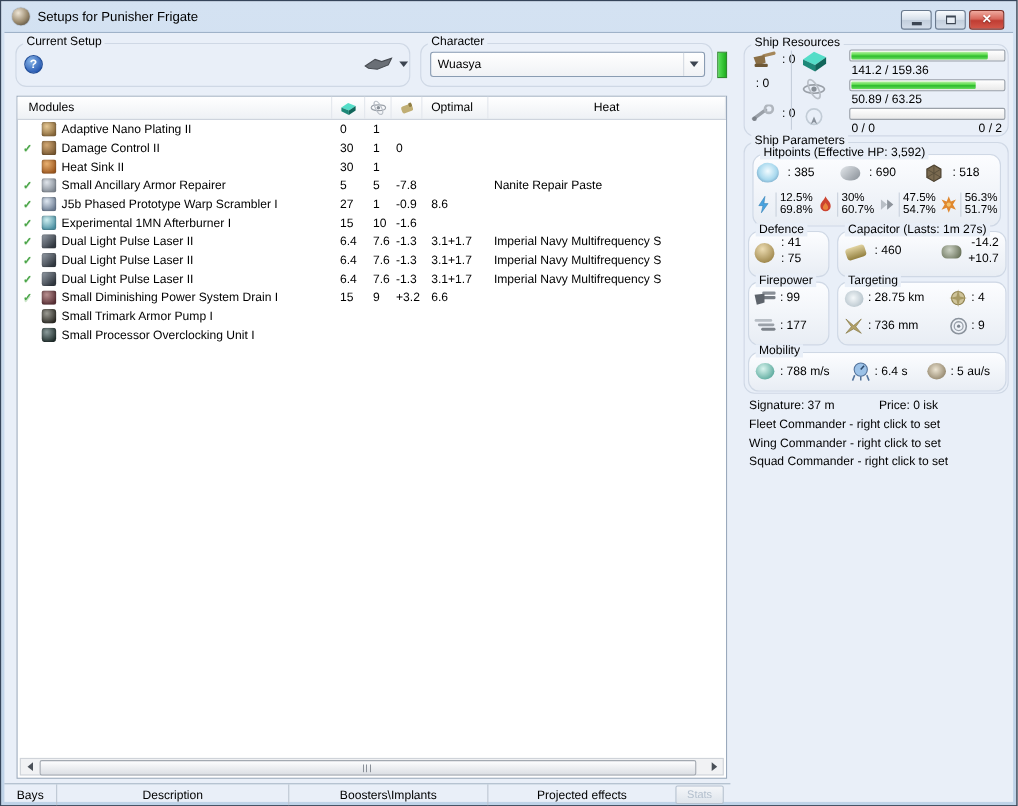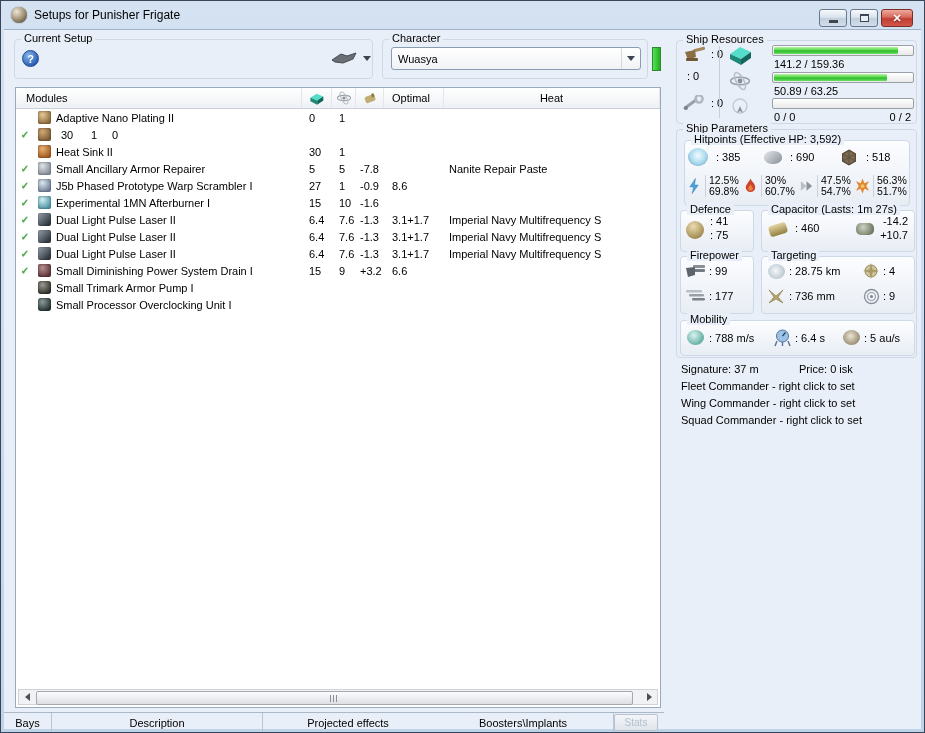--- a/index.html
+++ b/index.html
@@ -14,21 +14,21 @@
   .winbtns{position:absolute;right:11px;top:8px;display:flex;gap:3px;}
   .wbtn{width:28px;height:18px;box-sizing:border-box;border:1px solid #69798d;border-radius:3px;
     background:linear-gradient(#f8fbfe,#d7e0ea 48%,#c2cedc 52%,#d4deea);display:flex;align-items:center;justify-content:center;cursor:default;}
   .wbtn.close{width:32px;border-color:#7c2d25;background:linear-gradient(#efa99e,#d8685c 45%,#c03d33 55%,#d2574a);}
   .g-min{width:9px;height:3px;background:#3d4754;margin-top:6px;}
   .g-max{width:9px;height:8px;box-sizing:border-box;border:1px solid #3d4754;border-top-width:2px;background:#e8eef5;}
   .g-close{color:#fff;font-weight:bold;font-size:11px;line-height:11px;text-shadow:0 1px 1px #7a241d;}
   
   .client{position:absolute;left:3px;right:3px;top:28px;bottom:3px;background:#e9eff8;border-top:1px solid #9fb2c8;}
   
-  .gbox{position:absolute;box-sizing:border-box;border:1px solid #cfd8e5;border-radius:4px;}
+  .gbox{position:absolute;box-sizing:border-box;border:1px solid #cfd8e5;border-radius:10px;}
   .gbox.fill{background:linear-gradient(#fcfdff,#e8edf4);}
   .glabel{position:absolute;top:-8px;left:6px;background:#e9eff8;padding:0 3px;white-space:nowrap;}
   
   .combo{position:absolute;height:23px;box-sizing:border-box;border:1px solid #8a9cb2;border-radius:3px;
     background:linear-gradient(#ffffff,#f0f2f5);display:flex;align-items:center;}
   .combo-text{flex:1;padding-left:6px;overflow:hidden;white-space:nowrap;}
   .combo-arrow{width:18px;height:100%;display:flex;align-items:center;justify-content:center;border-left:1px solid #d4dae2;}
   .tri-down{width:0;height:0;border-left:4px solid transparent;border-right:4px solid transparent;border-top:5px solid #3c4450;}
   .help{position:absolute;width:17px;height:17px;border-radius:50%;color:#fff;font-weight:bold;text-align:center;line-height:17px;
     background:radial-gradient(circle at 35% 30%,#86b4e8,#2a5cb4 75%);border:1px solid #1d4a96;box-sizing:border-box;font-size:11px;}
@@ -194,20 +194,21 @@
             <span class="cell c-cap"></span>
             <span class="cell c-opt"></span>
             <span class="cell c-chg"></span>
             <span class="cell c-heat"></span>
           </div>
           <div class="trow">
             <span class="cell c-check">✓</span>
             <span class="cell c-icon">
               <i class="mi mi-dc"></i>
             </span>
+            <span class="cell c-name"><span class="nm">Damage Control II</span></span>
             <span class="cell c-cpu">30</span>
             <span class="cell c-pg">1</span>
             <span class="cell c-cap">0</span>
             <span class="cell c-opt"></span>
             <span class="cell c-chg"></span>
             <span class="cell c-heat"></span>
           </div>
           <div class="trow">
             <span class="cell c-check"></span>
             <span class="cell c-icon">
@@ -349,22 +350,22 @@
         <span class="sarrow" style="position:absolute;right:0;">
             <span class="tri-right"></span>
           </span>
       </div>
     </div>
 
     <div class="tabbar">
       <span id="tabs-host" style="display:flex;height:100%;">
           <span class="tab t0">Bays</span>
           <span class="tab t1">Description</span>
+          <span class="tab t2">Boosters\Implants</span>
           <span class="tab t3">Projected effects</span>
-          <span class="tab t2">Boosters\Implants</span>
         </span>
       <span class="statsbtn">Stats</span>
     </div>
 
     <div class="rpanel">
 
       <div class="gbox" style="left:3px;top:10px;width:241px;height:84px;">
         <span class="glabel">Ship Resources</span>
         <div id="hardpoints-host">
             <div class="vrow" style="left: 5px; top: 4px;">

